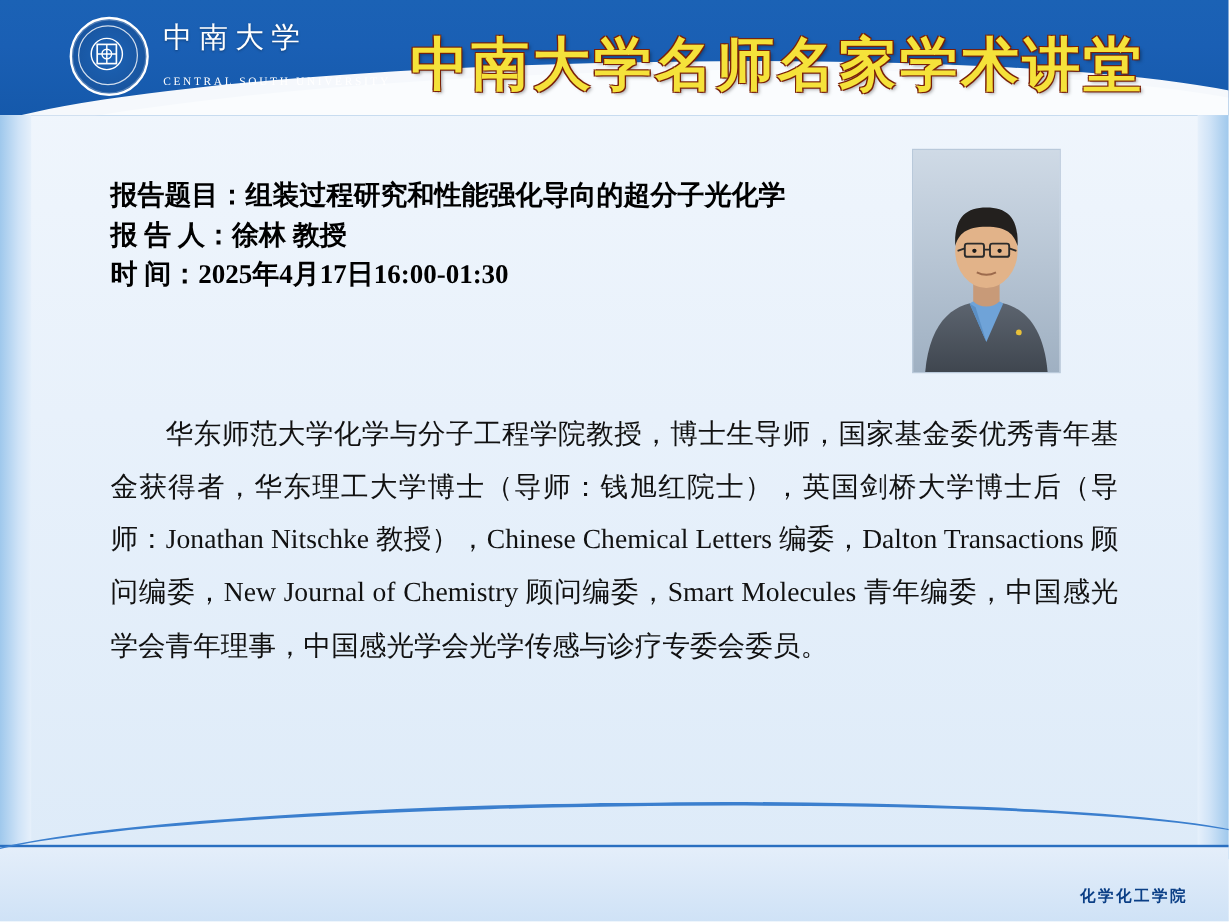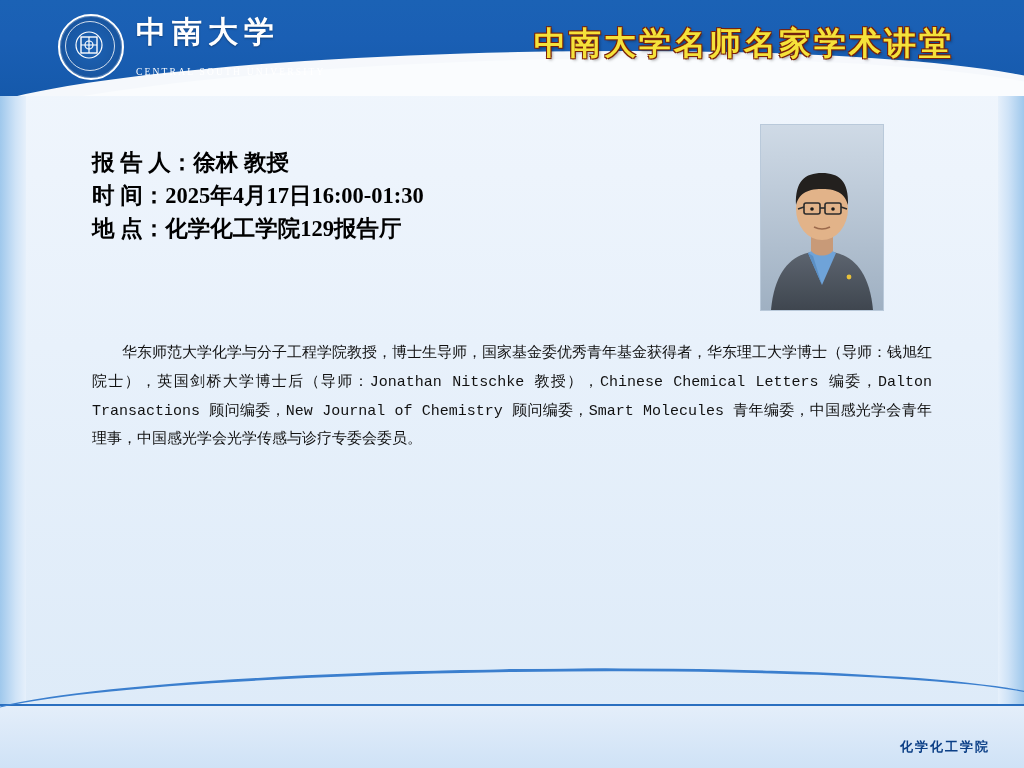--- a/index.html
+++ b/index.html
@@ -92,40 +92,40 @@
     width: 30px; height: 30px;
   }
   .logo-text {
     display: flex;
     flex-direction: column;
     justify-content: center;
     line-height: 1;
   }
   .logo-cn {
     font-family: "Liberation Serif", serif;
-    font-size: 30px;
-    font-weight: bold;
+    font-size: 24px;
+    font-weight: normal;
     color: #ffffff;
     letter-spacing: 6px;
     text-shadow: 0 1px 2px rgba(0,0,0,0.35);
   }
   .logo-en {
     margin-top: 21px;
     font-size: 9.5px;
     color: #ffffff;
     letter-spacing: 2.2px;
     font-family: "Liberation Serif", serif;
   }
 
   .header-title {
     position: absolute;
     right: 70px;
     top: 22px;
     font-family: Liberation Mono, monospace;
-    font-size: 32px;
+    font-size: 48px;
     font-weight: bold;
     letter-spacing: 3px;
     color: #f5e23a;
     text-shadow:
       -1px -1px 0 #7a2008,
        1px -1px 0 #7a2008,
       -1px  1px 0 #7a2008,
        1px  1px 0 #7a2008,
        2px 2px 3px rgba(0,0,0,0.35);
     white-space: nowrap;
@@ -214,22 +214,22 @@
   .portrait svg { display: block; }
 
   .bio {
     position: absolute;
     left: 92px;
     top: 222px;
     width: 840px;
   }
   .bio p {
     margin: 0 0 2px 0;
-    font-family: Liberation Mono, monospace;
-    font-size: 15px;
+    font-family: Liberation Serif, serif;
+    font-size: 23px;
     color: #111111;
     line-height: 1.92;
     text-align: justify;
     text-justify: inter-ideograph;
     text-indent: 2em;
   }
 </style>
 </head>
 <body>
 
@@ -258,23 +258,23 @@
       <div class="header-title">中南大学名师名家学术讲堂</div>
     </div>
   </div>
 
   <div class="rail-left"></div>
   <div class="rail-right"></div>
 
   <div class="content">
 
     <div class="info-block">
+      <div class="info-row">报告题目：组装过程研究和性能强化导向的超分子光化学</div>
       <div class="info-row">报 告 人：徐林  教授</div>
       <div class="info-row">时    间：2025年4月17日16:00-01:30</div>
-      <div class="info-row">地    点：化学化工学院129报告厅</div>
     </div>
 
     <div class="portrait">
       <svg width="122" height="185" viewBox="0 0 122 185">
         <defs>
           <linearGradient id="bg" x1="0" y1="0" x2="0" y2="1">
             <stop offset="0%" stop-color="#cfdae6"></stop>
             <stop offset="100%" stop-color="#9fb0c2"></stop>
           </linearGradient>
           <linearGradient id="suit" x1="0" y1="0" x2="0" y2="1">

